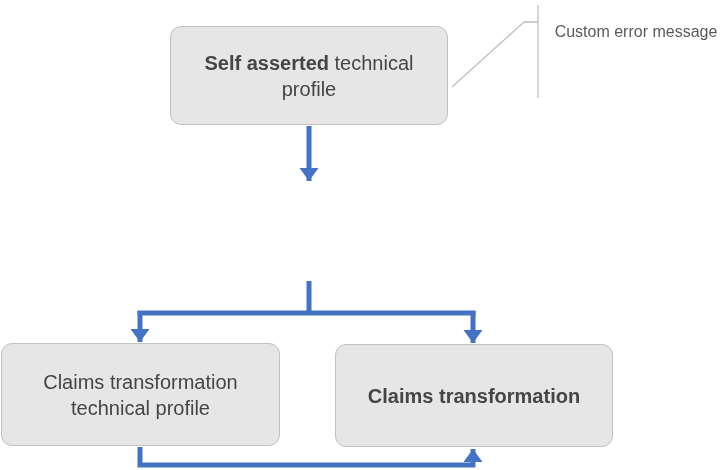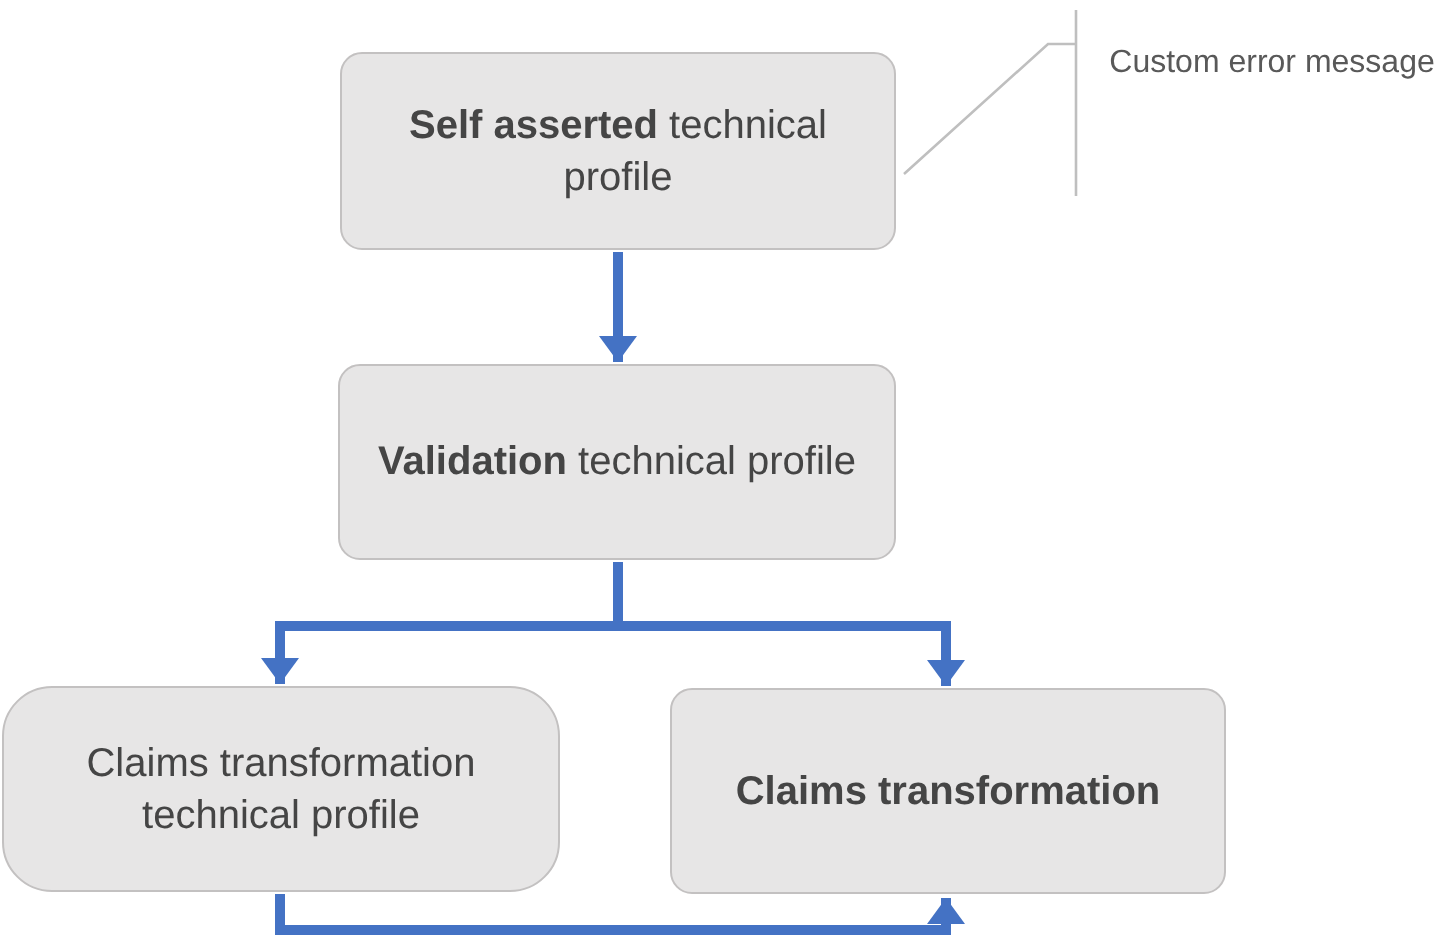--- a/index.html
+++ b/index.html
@@ -30,21 +30,21 @@
     justify-content:center;
     text-align:center;
     padding:6px 14px;
     font-size:20px;
     line-height:26px;
     color:var(--node-text);
   }
   .node b{font-weight:bold;}
   #node-self-asserted{left:170px;top:26px;width:278px;height:99px;}
   #node-validation{left:169px;top:182px;width:279px;height:98px;}
-  #node-claims-tp{left:1px;top:343px;width:279px;height:103px;border-radius:25px;}
+  #node-claims-tp{left:1px;top:343px;width:279px;height:103px;}
   #node-claims-transformation{left:335px;top:344px;width:278px;height:103px;font-weight:bold;}
   svg.overlay{
     position:absolute;left:0;top:0;width:727px;height:470px;
     pointer-events:none;
   }
   .arrow-line{
     fill:none;
     stroke:var(--arrow);
     stroke-width:5;
     stroke-linejoin:miter;
@@ -88,23 +88,20 @@
     <path class="arrow-line" d="M140,447 L140,465 L473,465 L473,449" marker-end="url(#head)"></path>
 
     <path class="leader" d="M452,87 L524,22 L538,22"></path>
     <path class="leader" d="M538,5 L538,98"></path>
   </svg>
 
   <div class="node" id="node-self-asserted">
     <span><b>Self asserted</b><span> technical profile</span></span>
   </div>
 
-  <div class="node" id="node-validation">
-    <span><b>Validation</b><span> technical profile</span></span>
-  </div>
 
   <div class="node" id="node-claims-tp">
     <span><b></b><span>Claims transformation technical profile</span></span>
   </div>
 
   <div class="node" id="node-claims-transformation">
     <span><b>Claims transformation</b><span></span></span>
   </div>
 
   <div class="callout-text">Custom error message</div>

